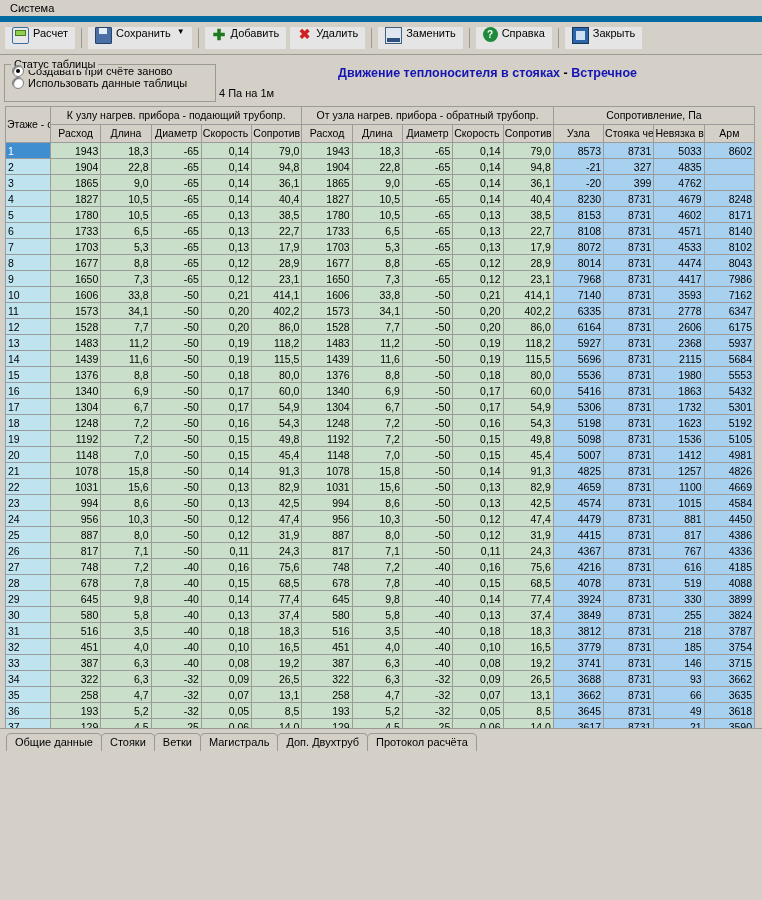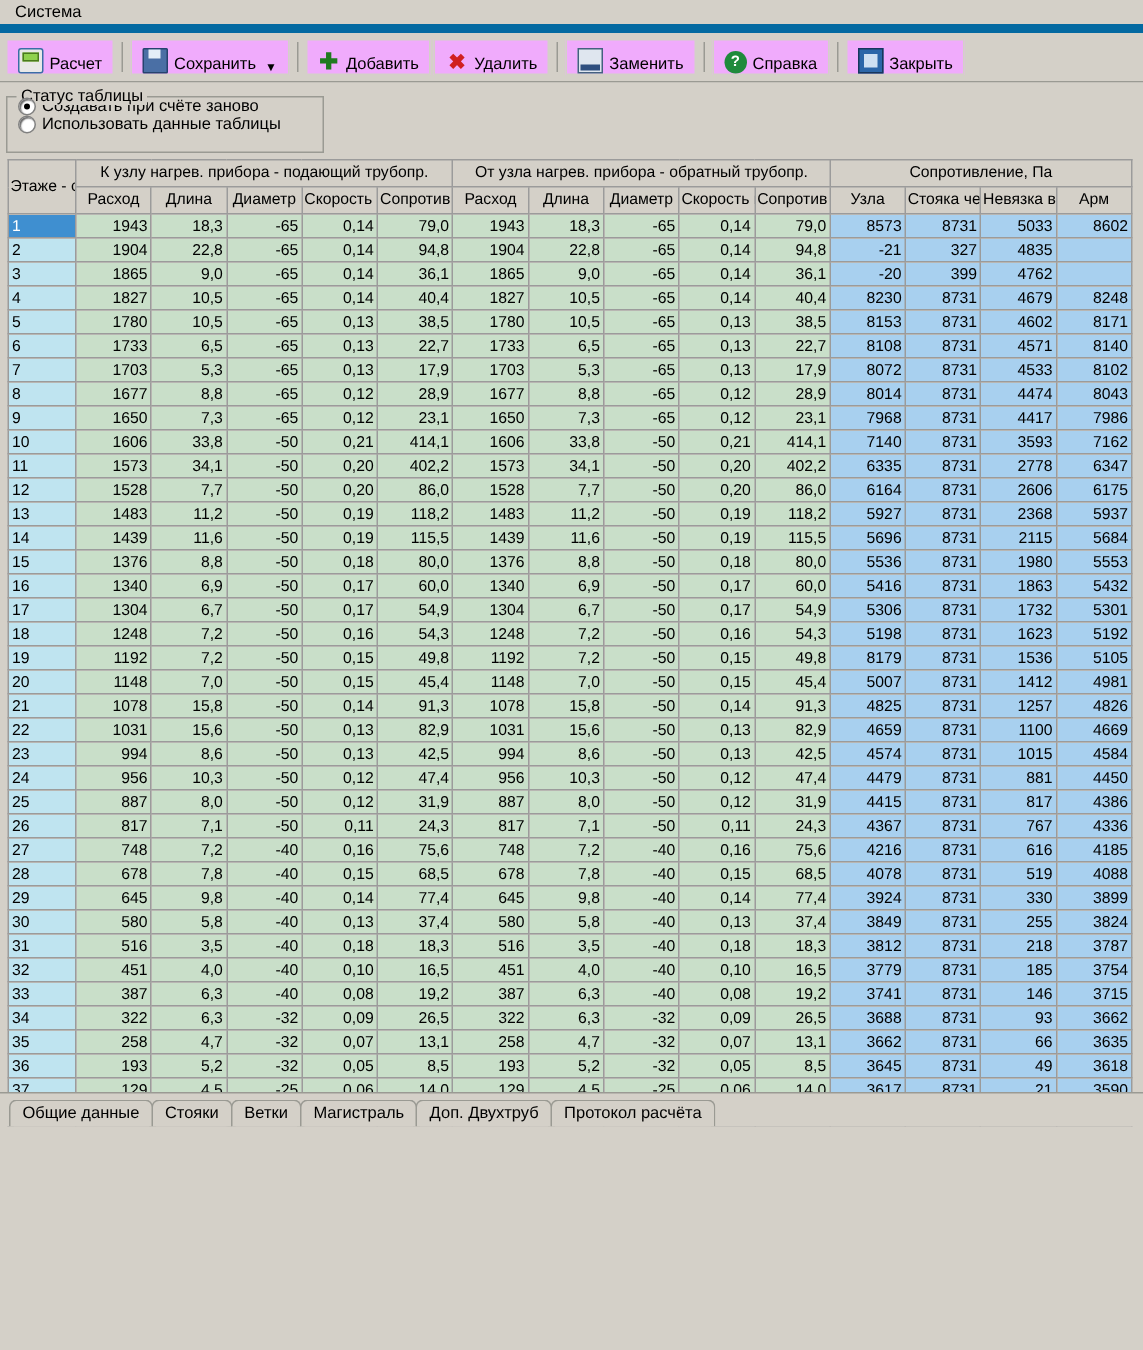--- a/index.html
+++ b/index.html
@@ -22,25 +22,25 @@
   .menubar .item{padding:1px 6px;}
   .toolbar{
     height:26px;
     background:#d4d0c8;
     display:flex;align-items:center;
     padding:3px 4px;
     gap:2px;
     border-bottom:1px solid #9a9a93;
   }
   .tbtn{
-    display:flex;align-items:flex-end;gap:4px;
+    display:flex;align-items:flex-start;gap:4px;
     height:22px;
     padding:0 7px;
     border:1px solid #d4d0c8;
-    background:#f0abfc;
+    background:#e5e5e5;
     font-size:11px;
     white-space:nowrap;
   }
   .tbtn .ic{width:15px;height:15px;display:inline-block;position:relative;}
   .sep{width:1px;height:20px;background:#9a9a93;margin:0 3px;}
   .caret{font-size:8px;margin-left:2px;}
 
   
   .ic-calc{background:#e8e8e8;border:1px solid #3a6ea5;border-radius:2px;}
   .ic-calc:after{content:"";position:absolute;left:2px;top:2px;width:9px;height:4px;background:#8fd14f;border:1px solid #4a7a1f;}
@@ -195,20 +195,28 @@
       <div class="gb-title">Статус таблицы</div>
       <div class="radio-row">
         <span class="radio on"></span>
         <span>Создавать при счёте заново</span>
       </div>
       <div class="radio-row">
         <span class="radio"></span>
         <span>Использовать данные таблицы</span>
       </div>
     </div>
+    <div class="headtitle">
+      <div class="t1">
+        <span>Движение теплоносителя  в стояках</span>
+        <span class="dash">-</span>
+        <span>Встречное</span>
+      </div>
+      <div class="t2">4 Па на 1м</div>
+    </div>
   </div>
 
   <table class="grid">
     <thead>
       <tr>
         <th class="th-num" rowspan="2">Этаже - стояк НОМЕР</th>
         <th colspan="5">К узлу нагрев. прибора - подающий трубопр.</th>
         <th colspan="5">От узла нагрев. прибора - обратный трубопр.</th>
         <th colspan="4">Сопротивление, Па</th>
       </tr>
@@ -541,21 +549,21 @@
           <td class="col-left">1192</td>
           <td class="col-left">7,2</td>
           <td class="col-left">-50</td>
           <td class="col-left">0,15</td>
           <td class="col-left">49,8</td>
           <td class="col-right">1192</td>
           <td class="col-right">7,2</td>
           <td class="col-right">-50</td>
           <td class="col-right">0,15</td>
           <td class="col-right">49,8</td>
-          <td class="col-res">8179</td>
+          <td class="col-res">5098</td>
           <td class="col-res">8731</td>
           <td class="col-res">1536</td>
           <td class="col-res">5105</td>
         </tr>
         <tr>
           <td class="num">20</td>
           <td class="col-left">1148</td>
           <td class="col-left">7,0</td>
           <td class="col-left">-50</td>
           <td class="col-left">0,15</td>

